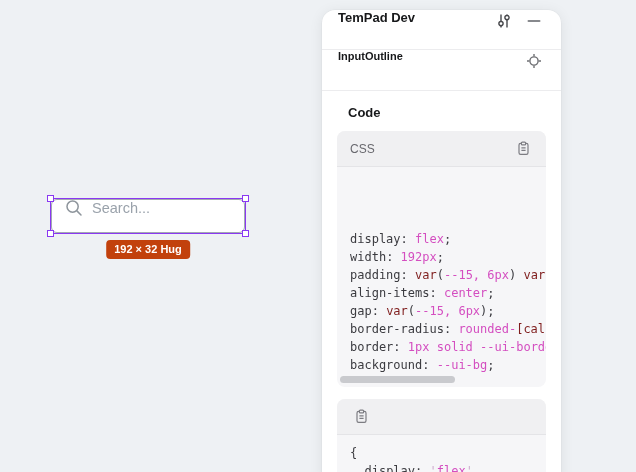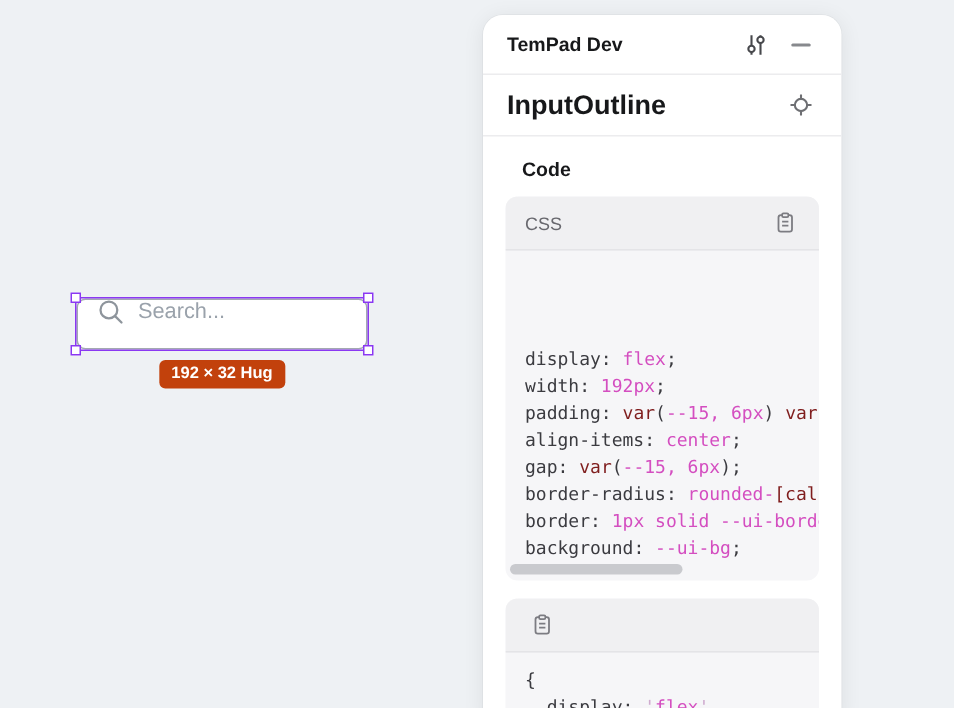--- a/index.html
+++ b/index.html
@@ -54,30 +54,30 @@
   
   .panel {
     position:absolute; left:322px; top:10px;
     width:239px; height:470px;
     background:#ffffff;
     border-radius:13px 13px 0 0;
     box-shadow:0 2px 14px rgba(0,0,0,.08), 0 0 0 0.5px rgba(0,0,0,.04);
     overflow:hidden;
   }
   .p-row {
-    display:flex; align-items:center;
+    display:flex; 
     padding:0 16px; border-bottom:1px solid #ececee;
   }
   .p-header { height:40px; }
   .p-title { font-size:13px; font-weight:bold; color:#17181a; }
   .p-sp { flex:1; }
   .icon-btn { display:flex; align-items:center; justify-content:center; width:22px; height:22px; cursor:pointer; }
   .icon-btn + .icon-btn { margin-left:8px; }
   .p-node { height:41px; }
-  .node-name { font-size:18px; font-weight:bold; color:#17181a; }
+  .node-name { font-size:11px; font-weight:bold; color:#17181a; }
 
   .section-label { font-size:13px; font-weight:bold; color:#17181a; margin:14px 26px 11px; }
 
   .card { margin:0 15px 12px; border-radius:8px; overflow:hidden; background:#f6f6f8; }
   .card-head {
     height:36px; background:#f0f0f2;
     border-bottom:1px solid #e4e4e7;
     display:flex; align-items:center; padding:0 12px 0 13px;
   }
   .card-label { font-size:12px; color:#68686e; flex:1; }

